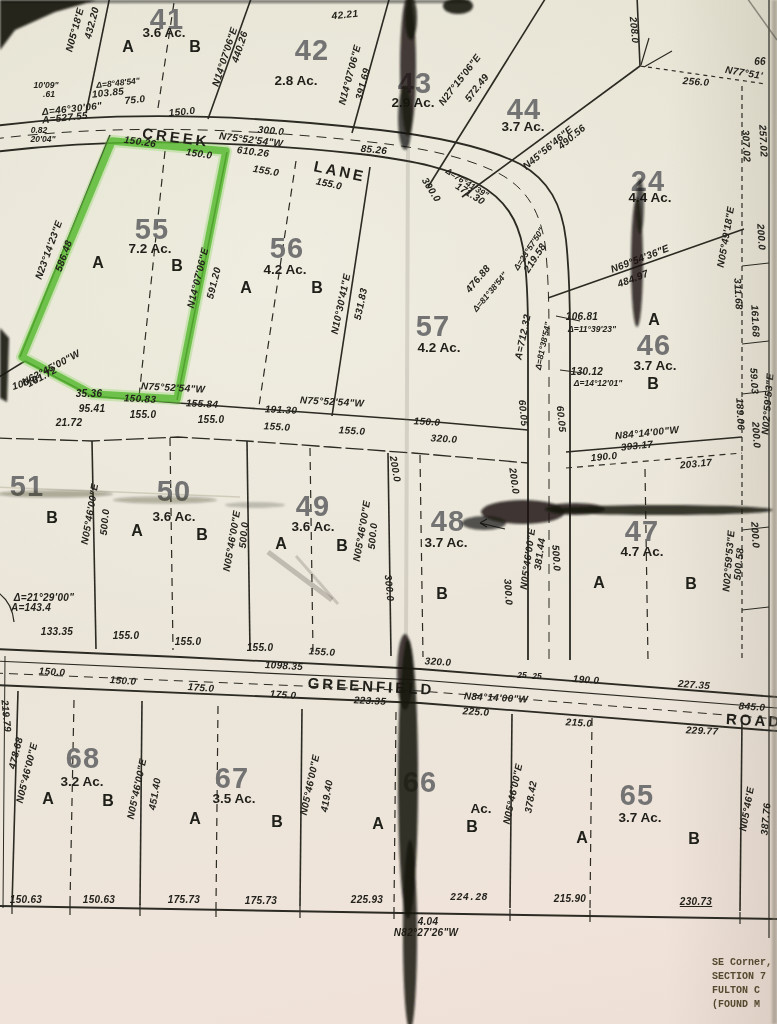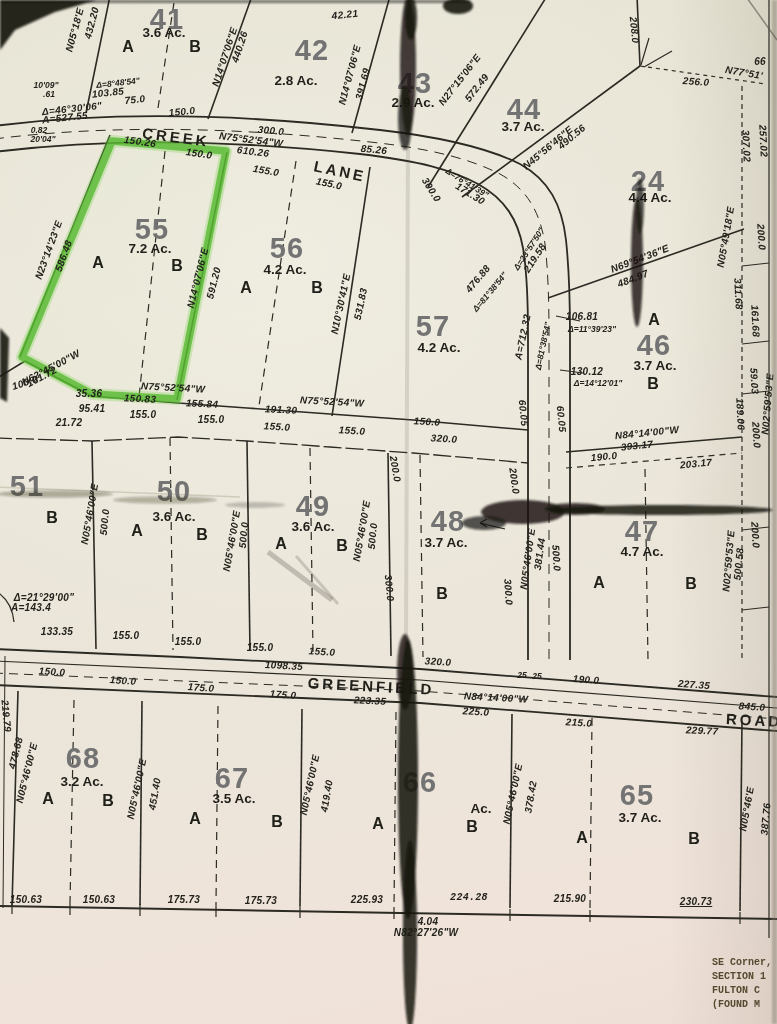--- a/index.html
+++ b/index.html
@@ -309,21 +309,21 @@
       <span class="lbl dim" style="left: 99px; top: 900px; transform: translate(-50%, -50%);">150.63</span>
       <span class="lbl dim" style="left: 184px; top: 900px; transform: translate(-50%, -50%);">175.73</span>
       <span class="lbl dim" style="left: 261px; top: 901px; transform: translate(-50%, -50%);">175.73</span>
       <span class="lbl dim" style="left: 367px; top: 900px; transform: translate(-50%, -50%);">225.93</span>
       <span class="lbl dim" style="left: 469px; top: 898px; transform: translate(-50%, -50%); font-family: Liberation Mono, monospace;">224.28</span>
       <span class="lbl dim" style="left: 570px; top: 899px; transform: translate(-50%, -50%);">215.90</span>
       <span class="lbl dim" style="left: 696px; top: 902px; transform: translate(-50%, -50%); text-decoration: underline;">230.73</span>
       <span class="lbl dim" style="left: 428px; top: 922px; transform: translate(-50%, -50%);">4.04</span>
       <span class="lbl dim" style="left: 426px; top: 933px; transform: translate(-50%, -50%);">N82°27'26"W</span>
       <span class="lbl note" style="left: 712px; top: 963px; transform: translate(0px, -50%);">SE Corner,</span>
-      <span class="lbl note" style="left: 712px; top: 977px; transform: translate(0px, -50%);">SECTION 1</span>
+      <span class="lbl note" style="left: 712px; top: 977px; transform: translate(0px, -50%);">SECTION 7</span>
       <span class="lbl note" style="left: 712px; top: 991px; transform: translate(0px, -50%);">FULTON C</span>
       <span class="lbl note" style="left: 712px; top: 1005px; transform: translate(0px, -50%);">(FOUND M</span>
     </div>
 
   <svg id="ink" width="777" height="1024" viewBox="0 0 777 1024" style="pointer-events:none;">
     <defs>
         <filter id="blur1">
           <feGaussianBlur stdDeviation="1.3"></feGaussianBlur>
         </filter>
       </defs>

